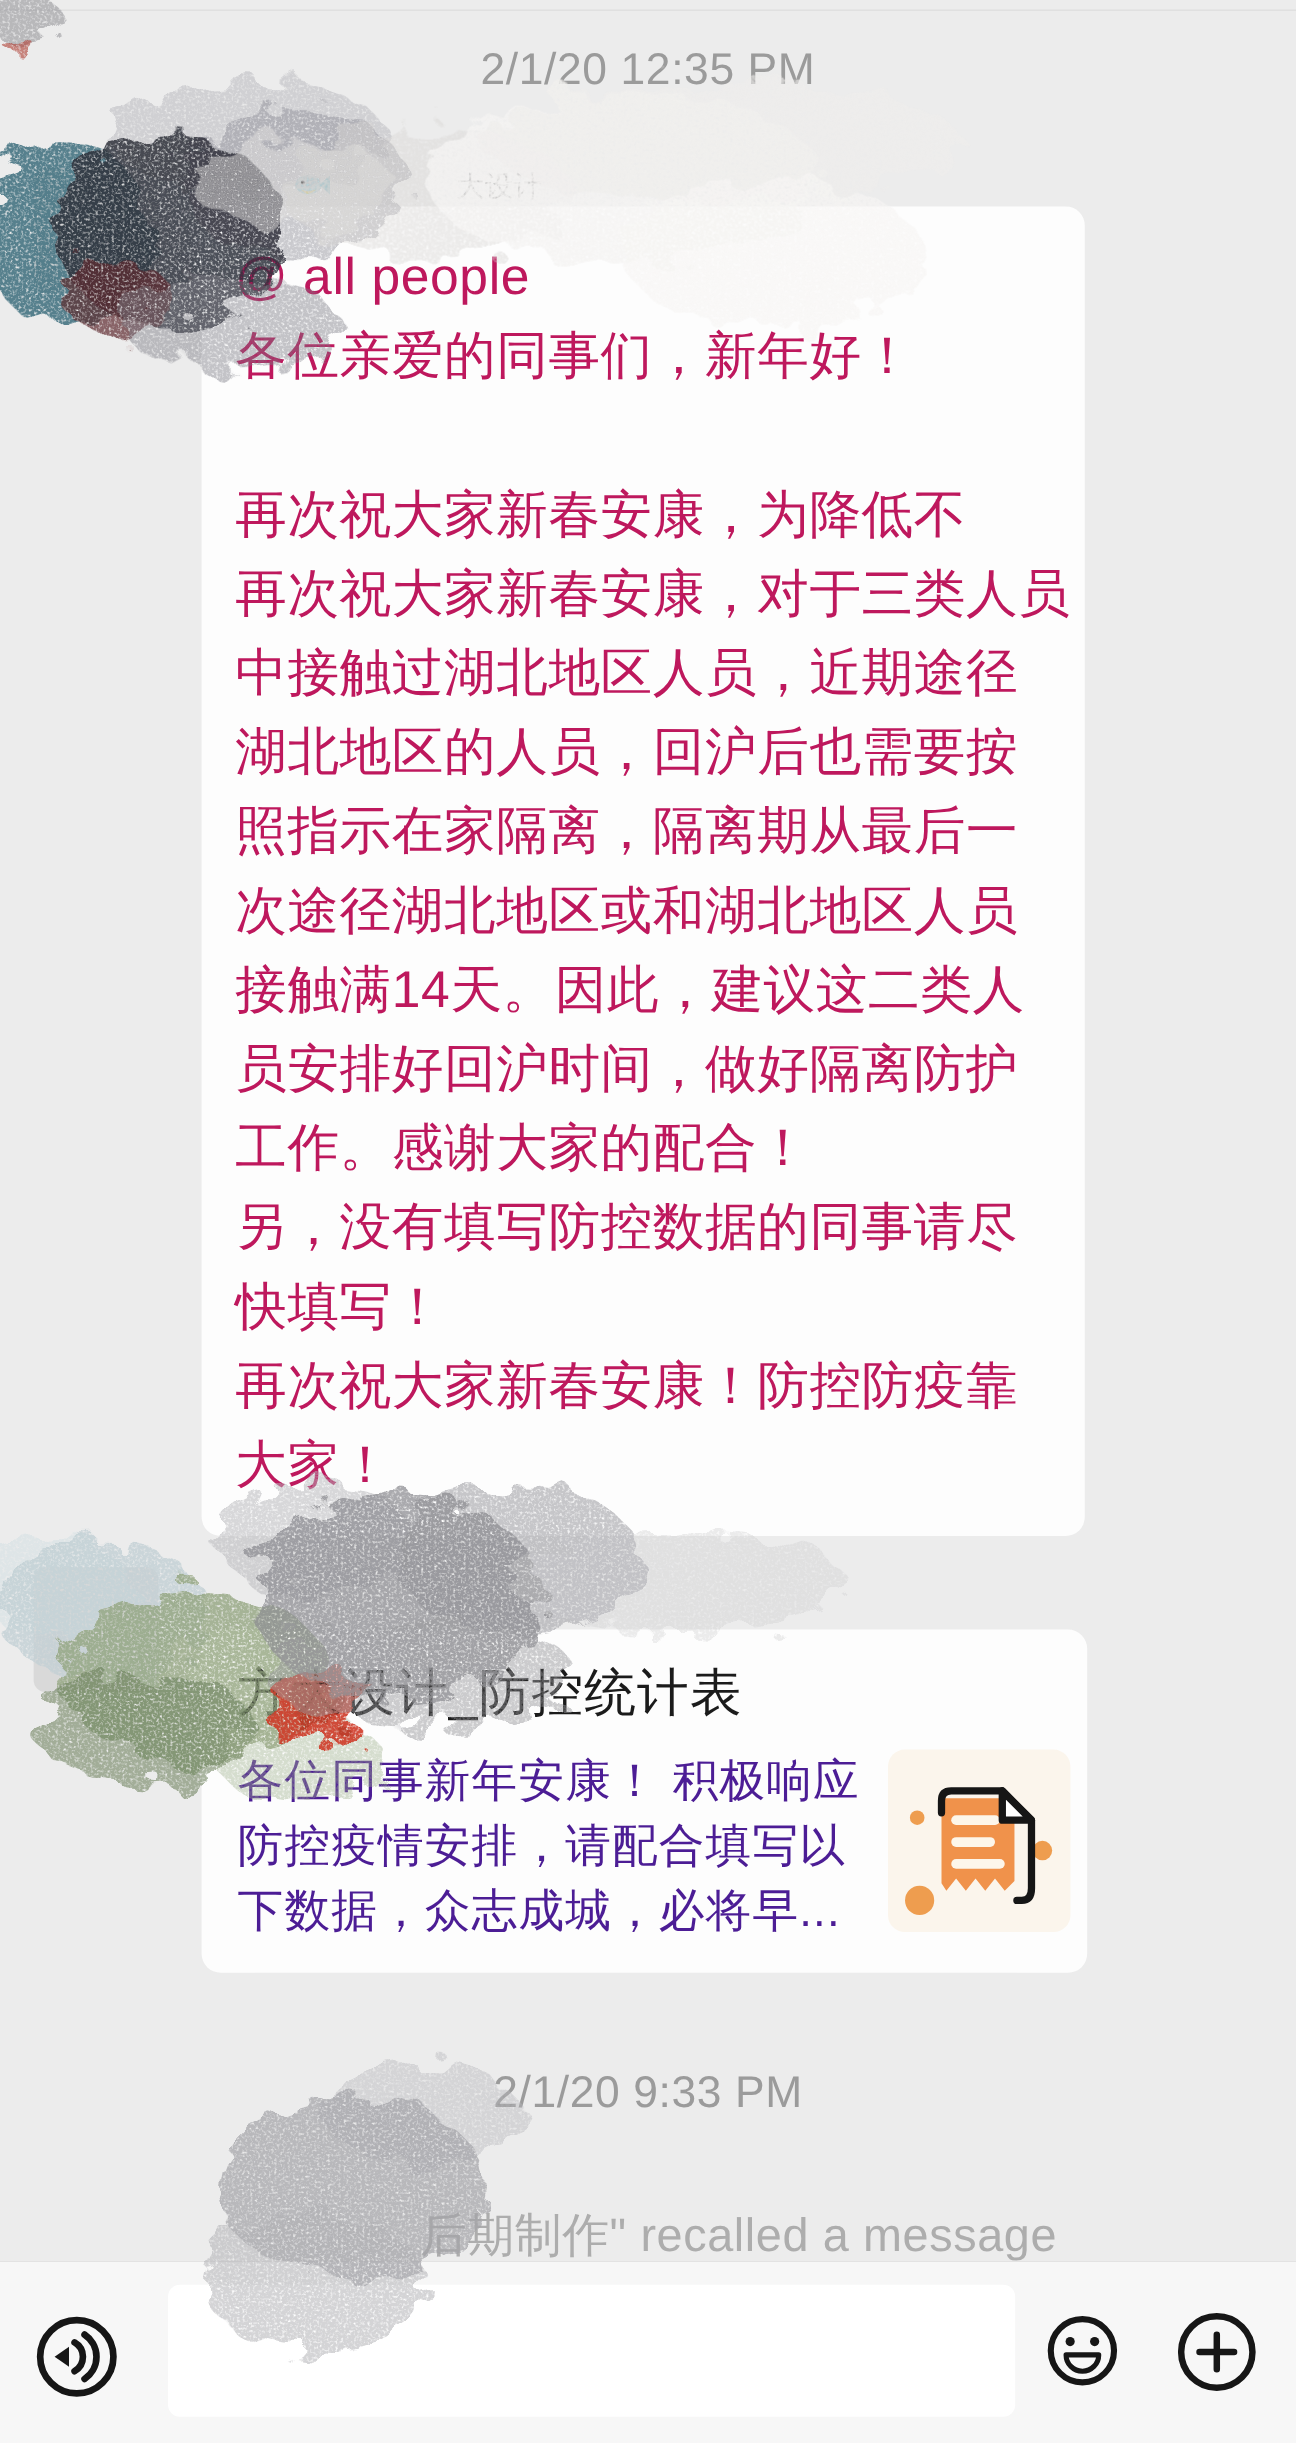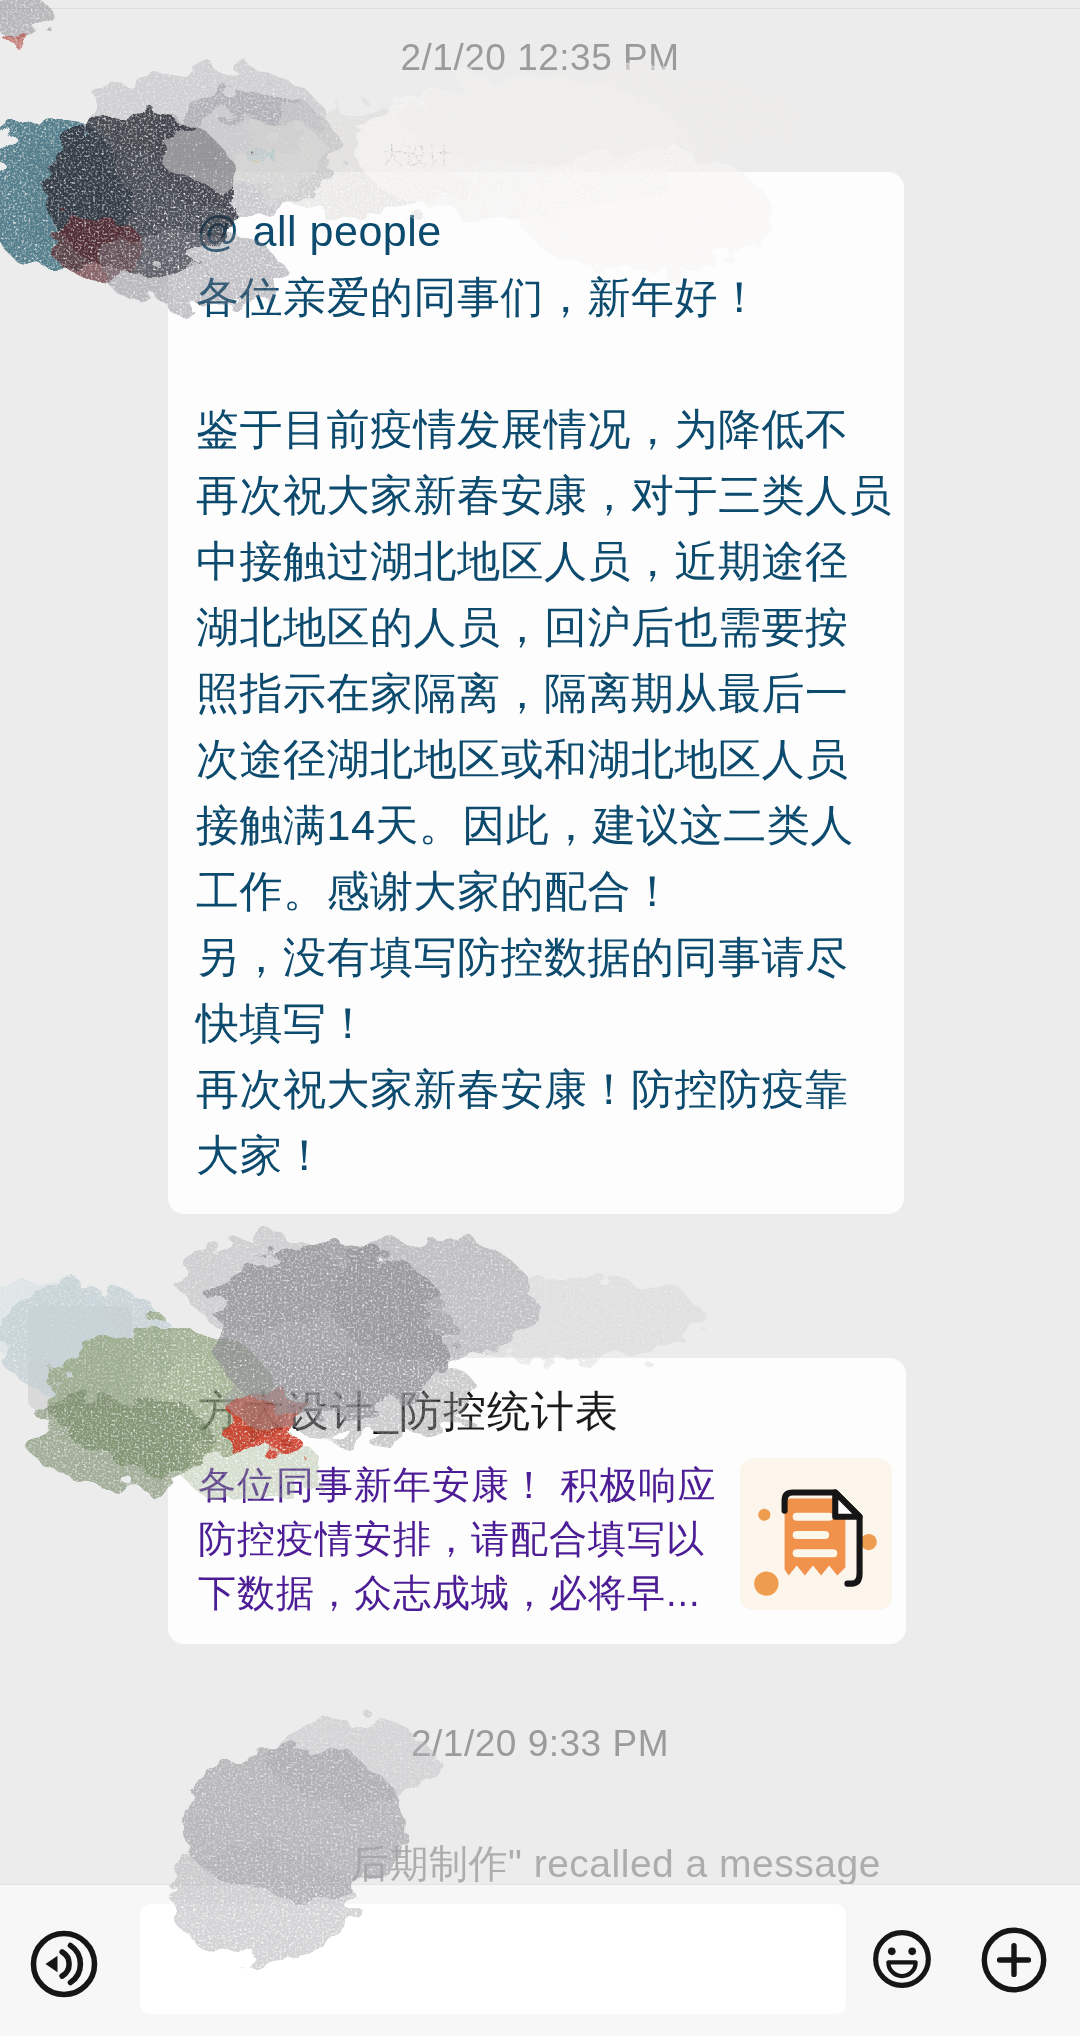--- a/index.html
+++ b/index.html
@@ -31,21 +31,21 @@
   .bubble{
     background:#fdfdfd;border-radius:16px;
   }
   .bubble-tail{
     width:20px;height:20px;background:#fdfdfd;transform:rotate(45deg);
     border-radius:3px;
   }
   .msg-bubble{left:168px;top:172px;width:736px;padding:26px 0 26px 0;box-sizing:border-box;}
   .msg-inner{padding:0 24px 0 28px;}
   .msg-line{
-    font-size:43px;line-height:66px;min-height:66px;color:#0c4a6e;
+    font-size:43px;line-height:66px;min-height:66px;color:#be185d;
     letter-spacing:0.5px;white-space:nowrap;
   }
   .tail-1{left:158px;top:198px;}
   .tail-2{left:158px;top:1384px;}
   .link-card{left:168px;top:1358px;width:738px;height:286px;}
   .card-title{
     position:absolute;left:30px;top:28px;font-size:43px;line-height:50px;
     color:#1b1b1b;letter-spacing:1px;white-space:nowrap;
   }
   .card-desc{
@@ -94,27 +94,28 @@
     </svg>
   </span><span class="frag frag-right">大设计</span>
 </div>
 
 <div class="abs bubble-tail tail-1"></div>
 <div class="abs bubble msg-bubble">
   <div class="msg-inner">
     <div class="msg-line">@ all people</div>
     <div class="msg-line">各位亲爱的同事们，新年好！</div>
     <div class="msg-line"></div>
-    <div class="msg-line">鉴于目前疫情发展情况，为降低不</div>
+    <div class="msg-line">再次祝大家新春安康，为降低不</div>
     <div class="msg-line">再次祝大家新春安康，对于三类人员</div>
     <div class="msg-line">中接触过湖北地区人员，近期途径</div>
     <div class="msg-line">湖北地区的人员，回沪后也需要按</div>
     <div class="msg-line">照指示在家隔离，隔离期从最后一</div>
     <div class="msg-line">次途径湖北地区或和湖北地区人员</div>
     <div class="msg-line">接触满14天。因此，建议这二类人</div>
+    <div class="msg-line">员安排好回沪时间，做好隔离防护</div>
     <div class="msg-line">工作。感谢大家的配合！</div>
     <div class="msg-line">另，没有填写防控数据的同事请尽</div>
     <div class="msg-line">快填写！</div>
     <div class="msg-line">再次祝大家新春安康！防控防疫靠</div>
     <div class="msg-line">大家！</div>
   </div>
 </div>
 
 <div class="abs avatar avatar-2"></div>
 <div class="abs bubble-tail tail-2"></div>

